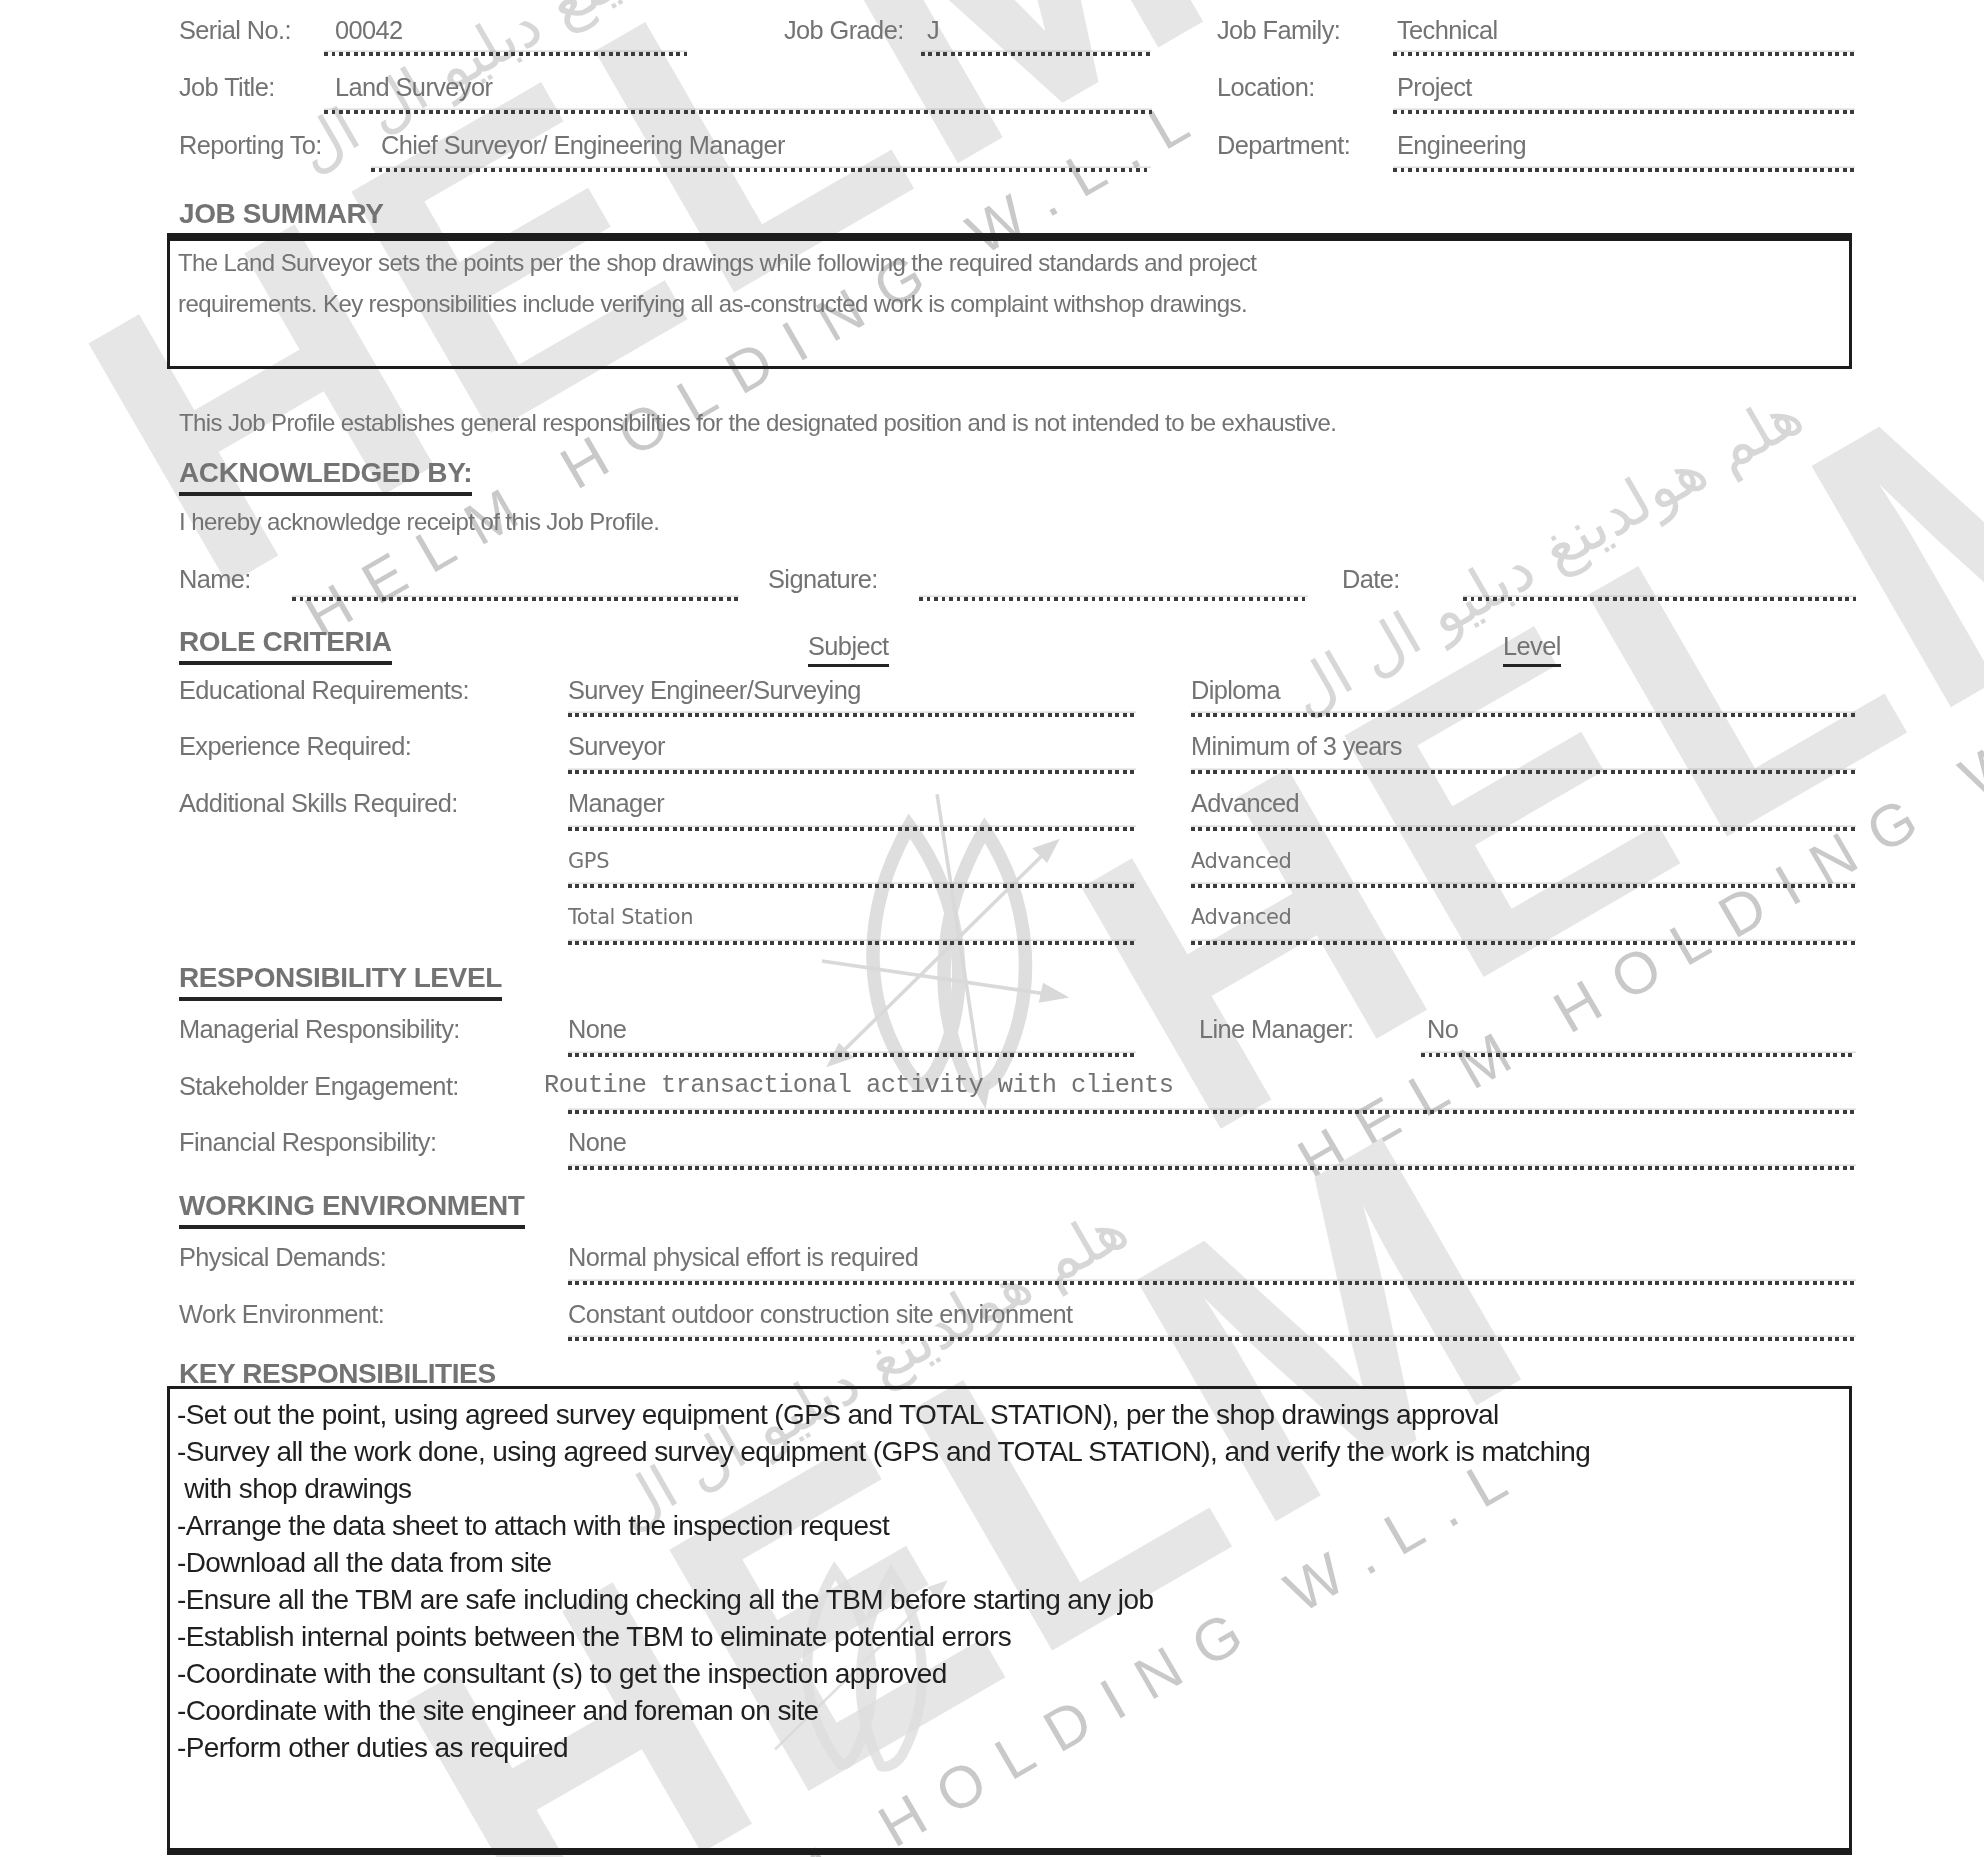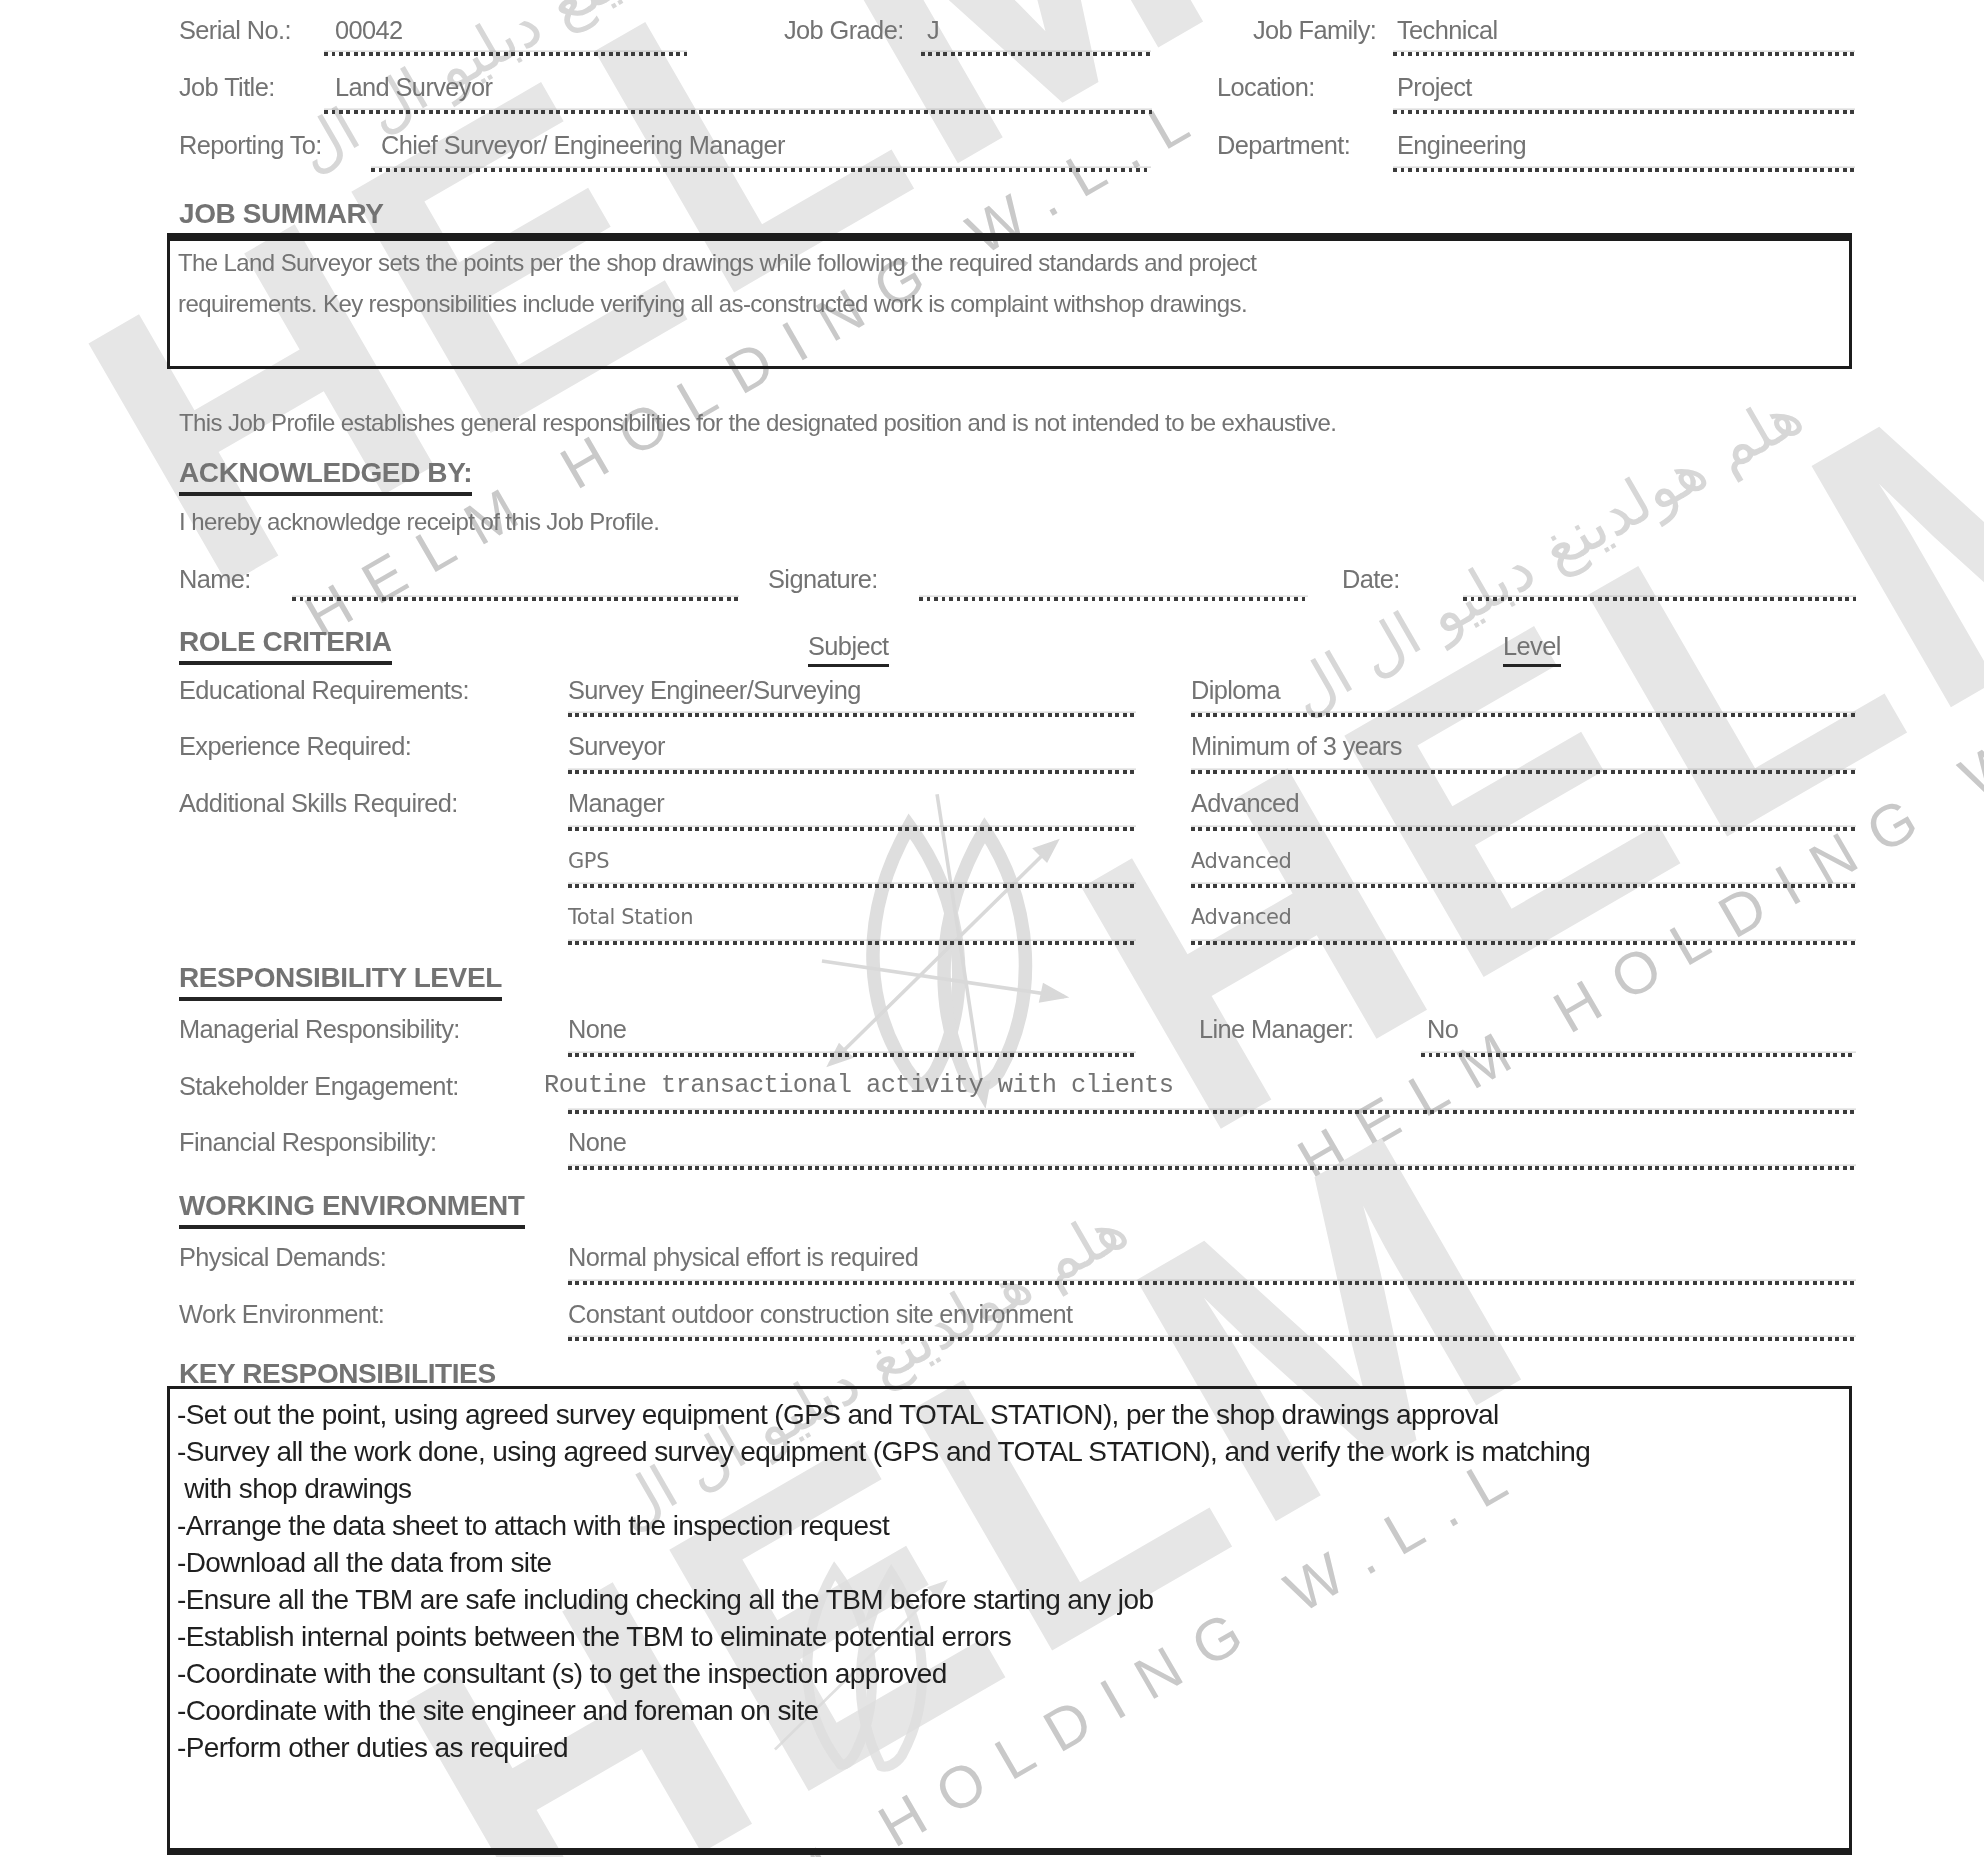--- a/index.html
+++ b/index.html
@@ -87,21 +87,21 @@
   </svg>
 
   <span class="t" style="left:179px;top:16px;">Serial No.:</span>
   <span class="t" style="left:335px;top:16px;">00042</span>
   <div class="dots" style="left:324px;top:52px;width:363px;"></div>
 
   <span class="t" style="left:784px;top:16px;">Job Grade:</span>
   <span class="t" style="left:927px;top:16px;">J</span>
   <div class="dots" style="left:921px;top:52px;width:230px;"></div>
 
-  <span class="t" style="left:1217px;top:16px;margin-left:36px;">Job Family:</span>
+  <span class="t" style="left:1217px;top:16px;">Job Family:</span>
   <span class="t" style="left:1397px;top:16px;">Technical</span>
   <div class="dots" style="left:1393px;top:52px;width:462px;"></div>
 
   <span class="t" style="left:179px;top:73px;">Job Title:</span>
   <span class="t" style="left:335px;top:73px;">Land Surveyor</span>
   <div class="dots" style="left:324px;top:110px;width:828px;"></div>
 
   <span class="t" style="left:1217px;top:73px;">Location:</span>
   <span class="t" style="left:1397px;top:73px;">Project</span>
   <div class="dots" style="left:1393px;top:110px;width:462px;"></div>

